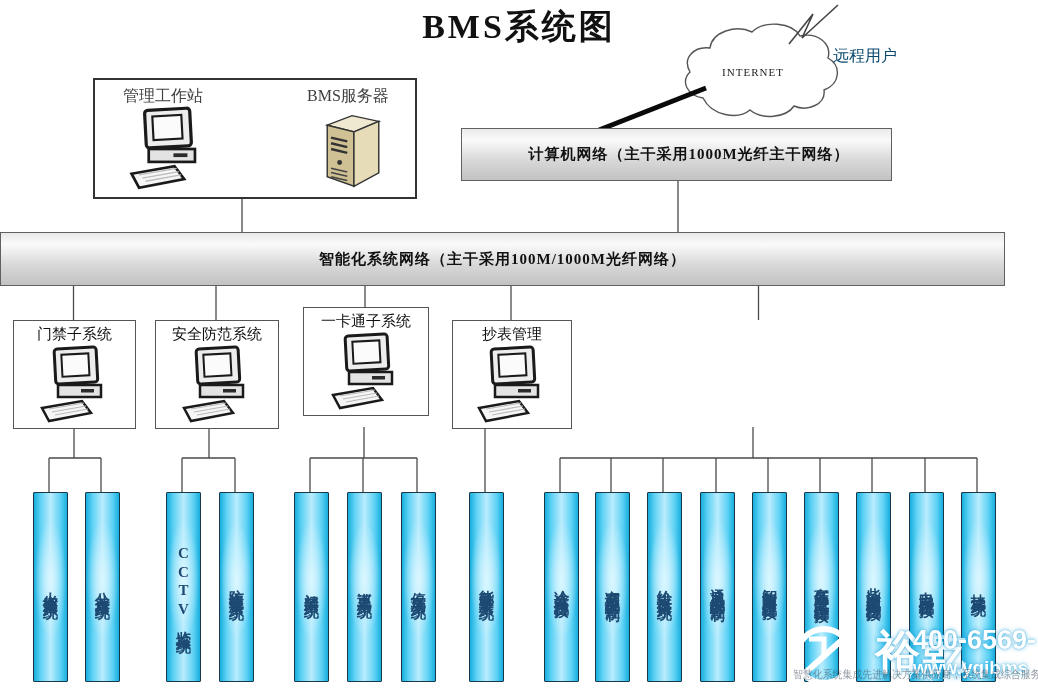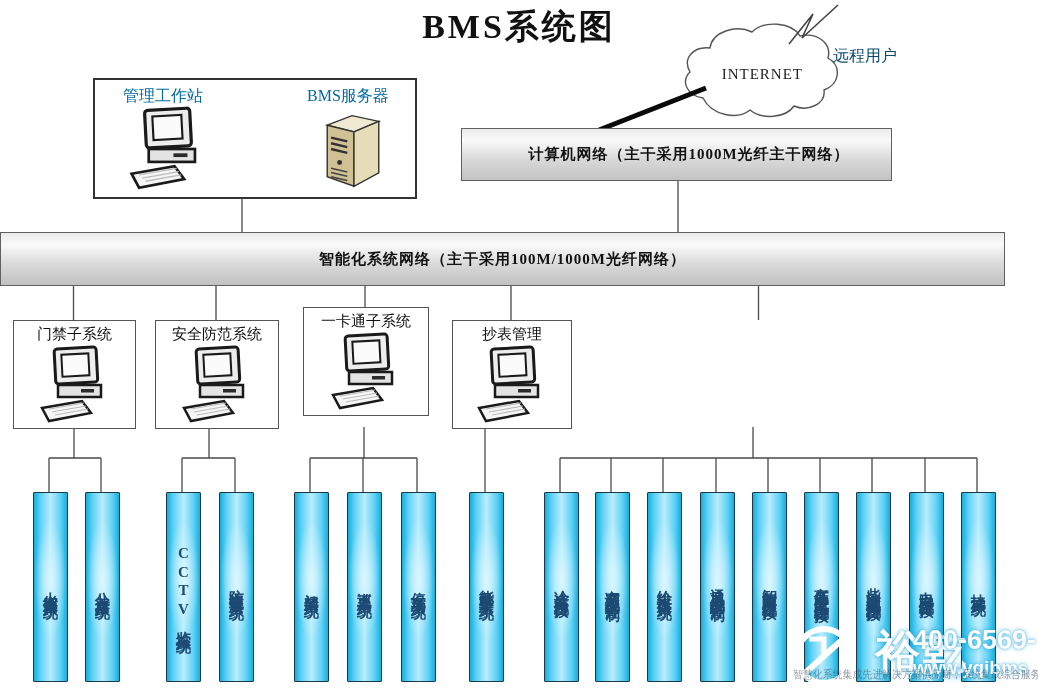--- a/index.html
+++ b/index.html
@@ -4,27 +4,27 @@
 <style>
   html,body{margin:0;padding:0;background:#fff;}
   #stage{position:relative;width:1038px;height:690px;background:#fff;overflow:hidden;
          font-family:"Liberation Serif","DejaVu Serif",serif;}
   
   .title{position:absolute;left:0;top:4px;width:1038px;text-align:center;
          font-size:34px;font-weight:bold;letter-spacing:3px;color:#111;}
   
   #lines{position:absolute;left:0;top:0;width:1038px;height:690px;z-index:1;}
   
-  .internet-label{position:absolute;left:703px;top:66px;width:100px;text-align:right;
-                  font-size:15px;color:#222;letter-spacing:1px;z-index:2;}
+  .internet-label{position:absolute;left:703px;top:66px;width:100px;text-align:center;
+                  font-size:11px;color:#222;letter-spacing:1px;z-index:2;}
   .remote-user{position:absolute;left:833px;top:46px;font-size:16px;color:#0c4a6e;z-index:2;}
   
   .mgmt-box{position:absolute;left:93px;top:78px;width:320px;height:117px;
             border:2px solid #333;background:#fff;z-index:2;}
-  .mgmt-label{position:absolute;top:6px;font-size:16px;color:#0369a1;}
+  .mgmt-label{position:absolute;top:6px;font-size:16px;color:#404040;}
   .mgmt-label.ws{left:28px;}
   .mgmt-label.srv{left:212px;}
   .mgmt-box .pc{position:absolute;left:24px;top:26px;width:96px;height:86px;}
   .mgmt-box .srv-icon{position:absolute;left:222px;top:28px;width:72px;height:84px;}
   
   .net-bar{position:absolute;border:1.3px solid #606060;z-index:2;
            background:linear-gradient(180deg,#e9e9e9 0%,#fafafa 22%,#d9d9d9 60%,#c2c2c2 100%);
            display:flex;align-items:center;justify-content:center;
            font-size:15px;font-weight:bold;color:#111;letter-spacing:1px;}
   .net-computer{left:461px;top:128px;width:404px;height:51px;padding-left:25px;}

